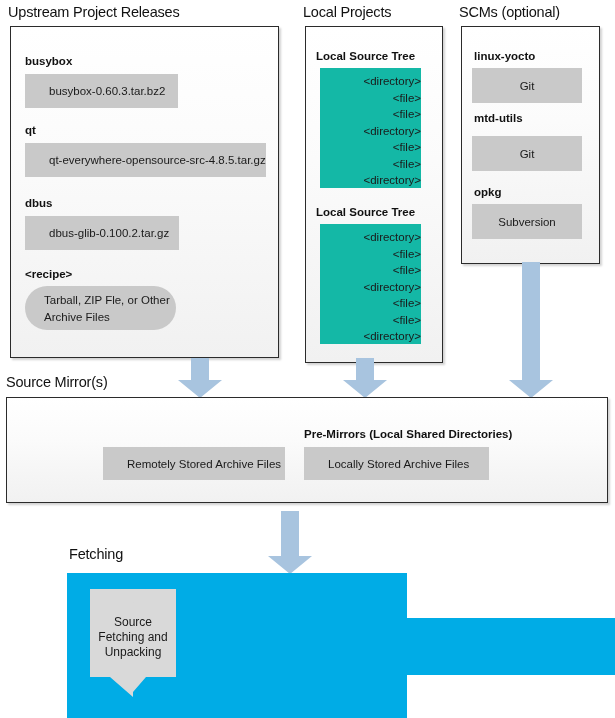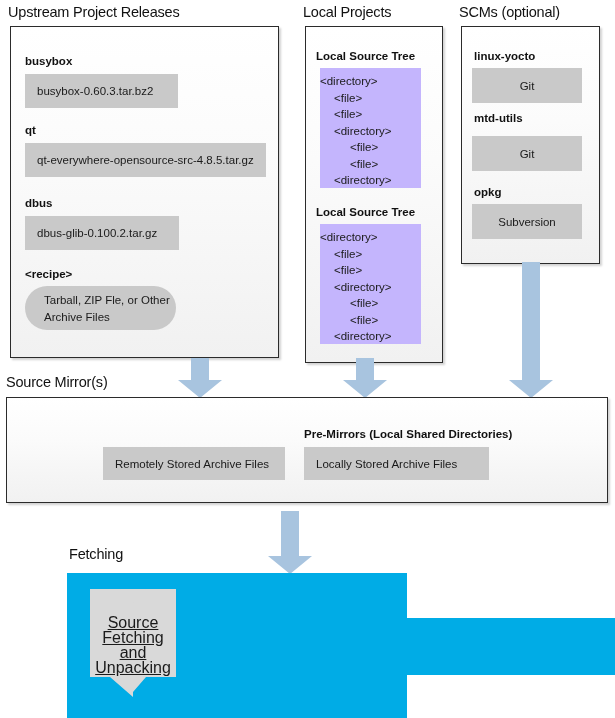--- a/index.html
+++ b/index.html
@@ -54,40 +54,40 @@
   }
 
   
   .gbox {
     position: absolute;
     background: #c9c9c9;
     font-size: 11.5px;
     color: #1a1a1a;
     display: flex;
     align-items: center;
-    padding-left: 12px;
+    padding-left: 24px;
   }
   .gbox.center {
     justify-content: center;
     padding-left: 0;
   }
   .gbox.multiline {
     display: block;
     padding: 6px 0 0 19px;
     line-height: 17px;
     border-radius: 22px;
   }
 
   
   .treebox {
     position: absolute;
-    background: #c4b5fd;
+    background: #14b8a6;
     font-size: 11.5px;
     color: #1a1a1a;
-    text-align: left;
+    text-align: right;
     padding: 5px 0 5px 0;
     line-height: 16.5px;
   }
   .treebox .lvl0 { display:block; }
   .treebox .lvl1 { display:block; padding-left: 14px; }
   .treebox .lvl2 { display:block; padding-left: 30px; }
 
   
   .arrow {
     position: absolute;
@@ -112,24 +112,23 @@
     width: 86px;
     height: 108px;
   }
   #fetch-box svg { display:block; position:absolute; left:0; top:0; }
   #fetch-box .fetch-text {
     position: absolute;
     left: 0;
     top: 26px;
     width: 86px;
     text-align: center;
-    font-size: 16px;
+    font-size: 12px;
     line-height: 15px;
     color: #1a1a1a;
-    text-decoration: underline;
   }
   #fetch-box .fetch-text span { display: block; }
 </style>
 </head>
 <body>
 
 <div class="section-title" id="title-upstream">Upstream Project Releases</div>
 <div class="section-title" id="title-local">Local Projects</div>
 <div class="section-title" id="title-scms">SCMs (optional)</div>
 <div class="section-title" id="title-mirror">Source Mirror(s)</div>

